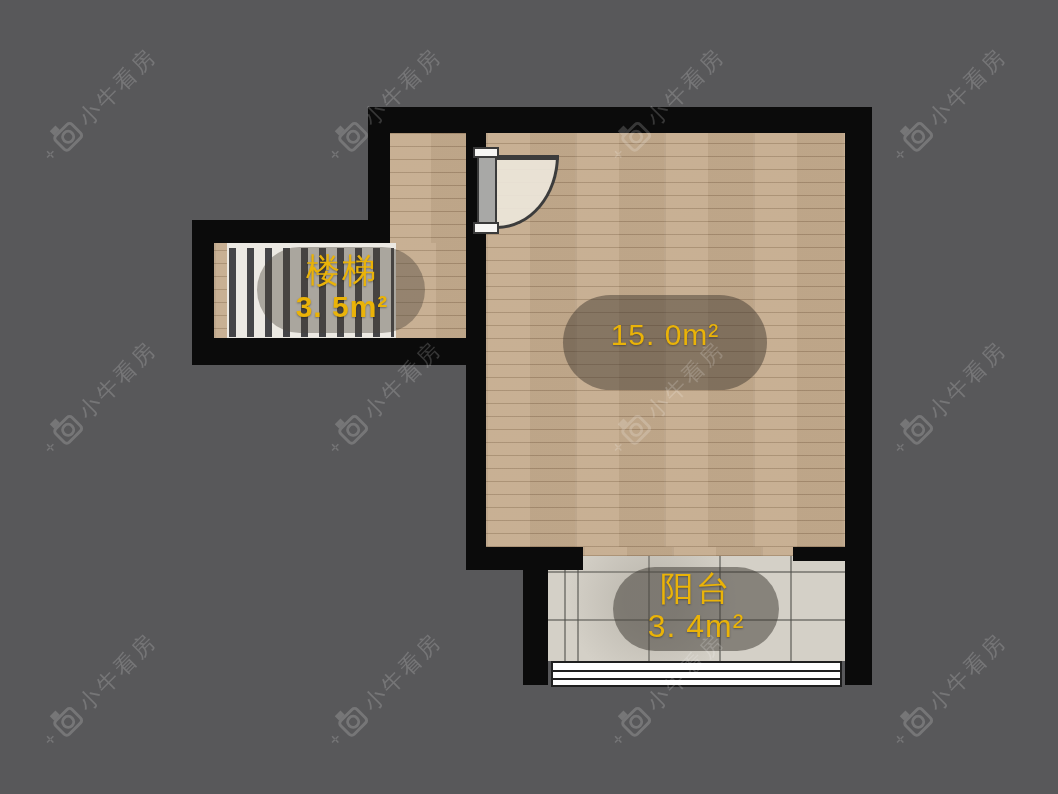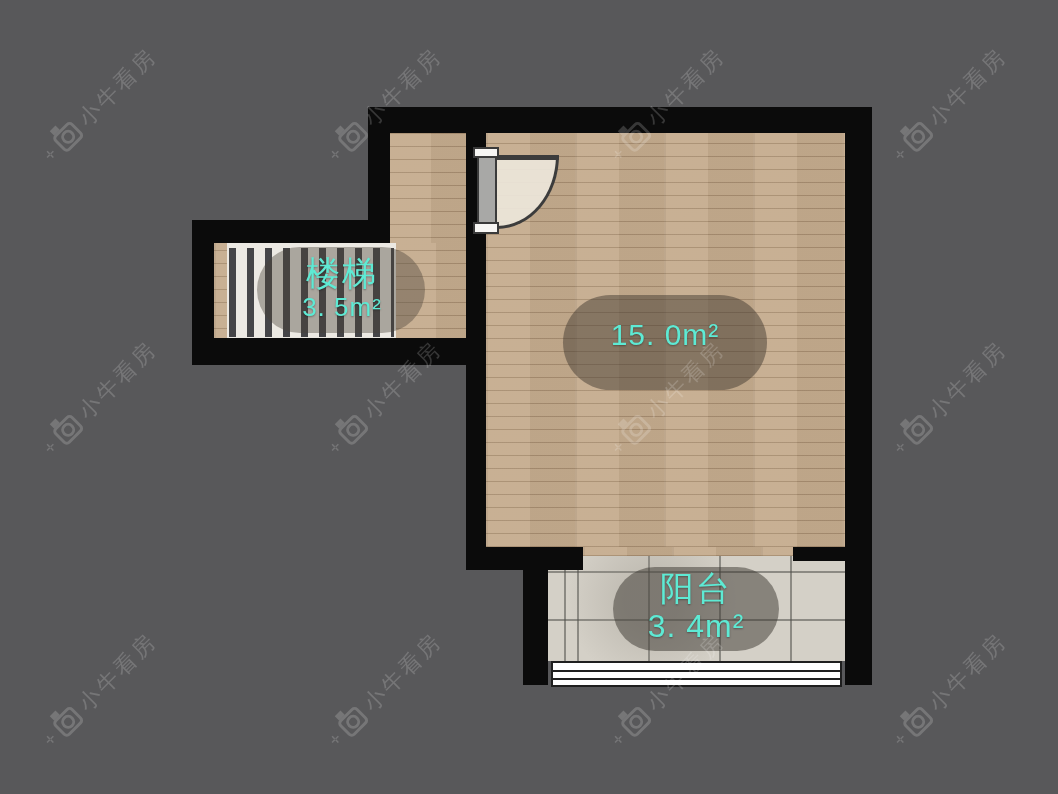--- a/index.html
+++ b/index.html
@@ -47,27 +47,27 @@
   .window{
     background-color:#ffffff;border:2px solid #1f1f1f;
     background-image:linear-gradient(#1f1f1f,#1f1f1f),linear-gradient(#1f1f1f,#1f1f1f);
     background-size:100% 2px,100% 2px;background-position:0 7px,0 15px;background-repeat:no-repeat;
   }
   
   .stadium{border-radius:999px;}
   .label-group{
     position:absolute;transform:translate(-50%,-50%);
     display:flex;flex-direction:column;align-items:center;
-    color:#5eead4;text-align:center;white-space:nowrap;
+    color:#eab308;text-align:center;white-space:nowrap;
     text-shadow:0 1px 2px rgba(0,0,0,0.35);line-height:1.15;
   }
   .room-name{letter-spacing:2px;}
   .room-area{letter-spacing:1px;}
   .lg-stairs .room-name{font-size:34px;}
-  .lg-stairs .room-area{font-size:26px;}
+  .lg-stairs .room-area{font-size:30px;font-weight:bold;}
   .lg-meeting .room-name{font-size:36px;}
   .lg-meeting .room-area{font-size:30px;}
   .lg-balcony .room-name{font-size:34px;}
   .lg-balcony .room-area{font-size:32px;}
   
   .wm{
     position:absolute;display:flex;align-items:center;gap:7px;
     transform:translate(-50%,-50%) rotate(-45deg);
     color:rgba(255,255,255,0.18);font-size:22px;letter-spacing:3px;
     white-space:nowrap;pointer-events:none;

